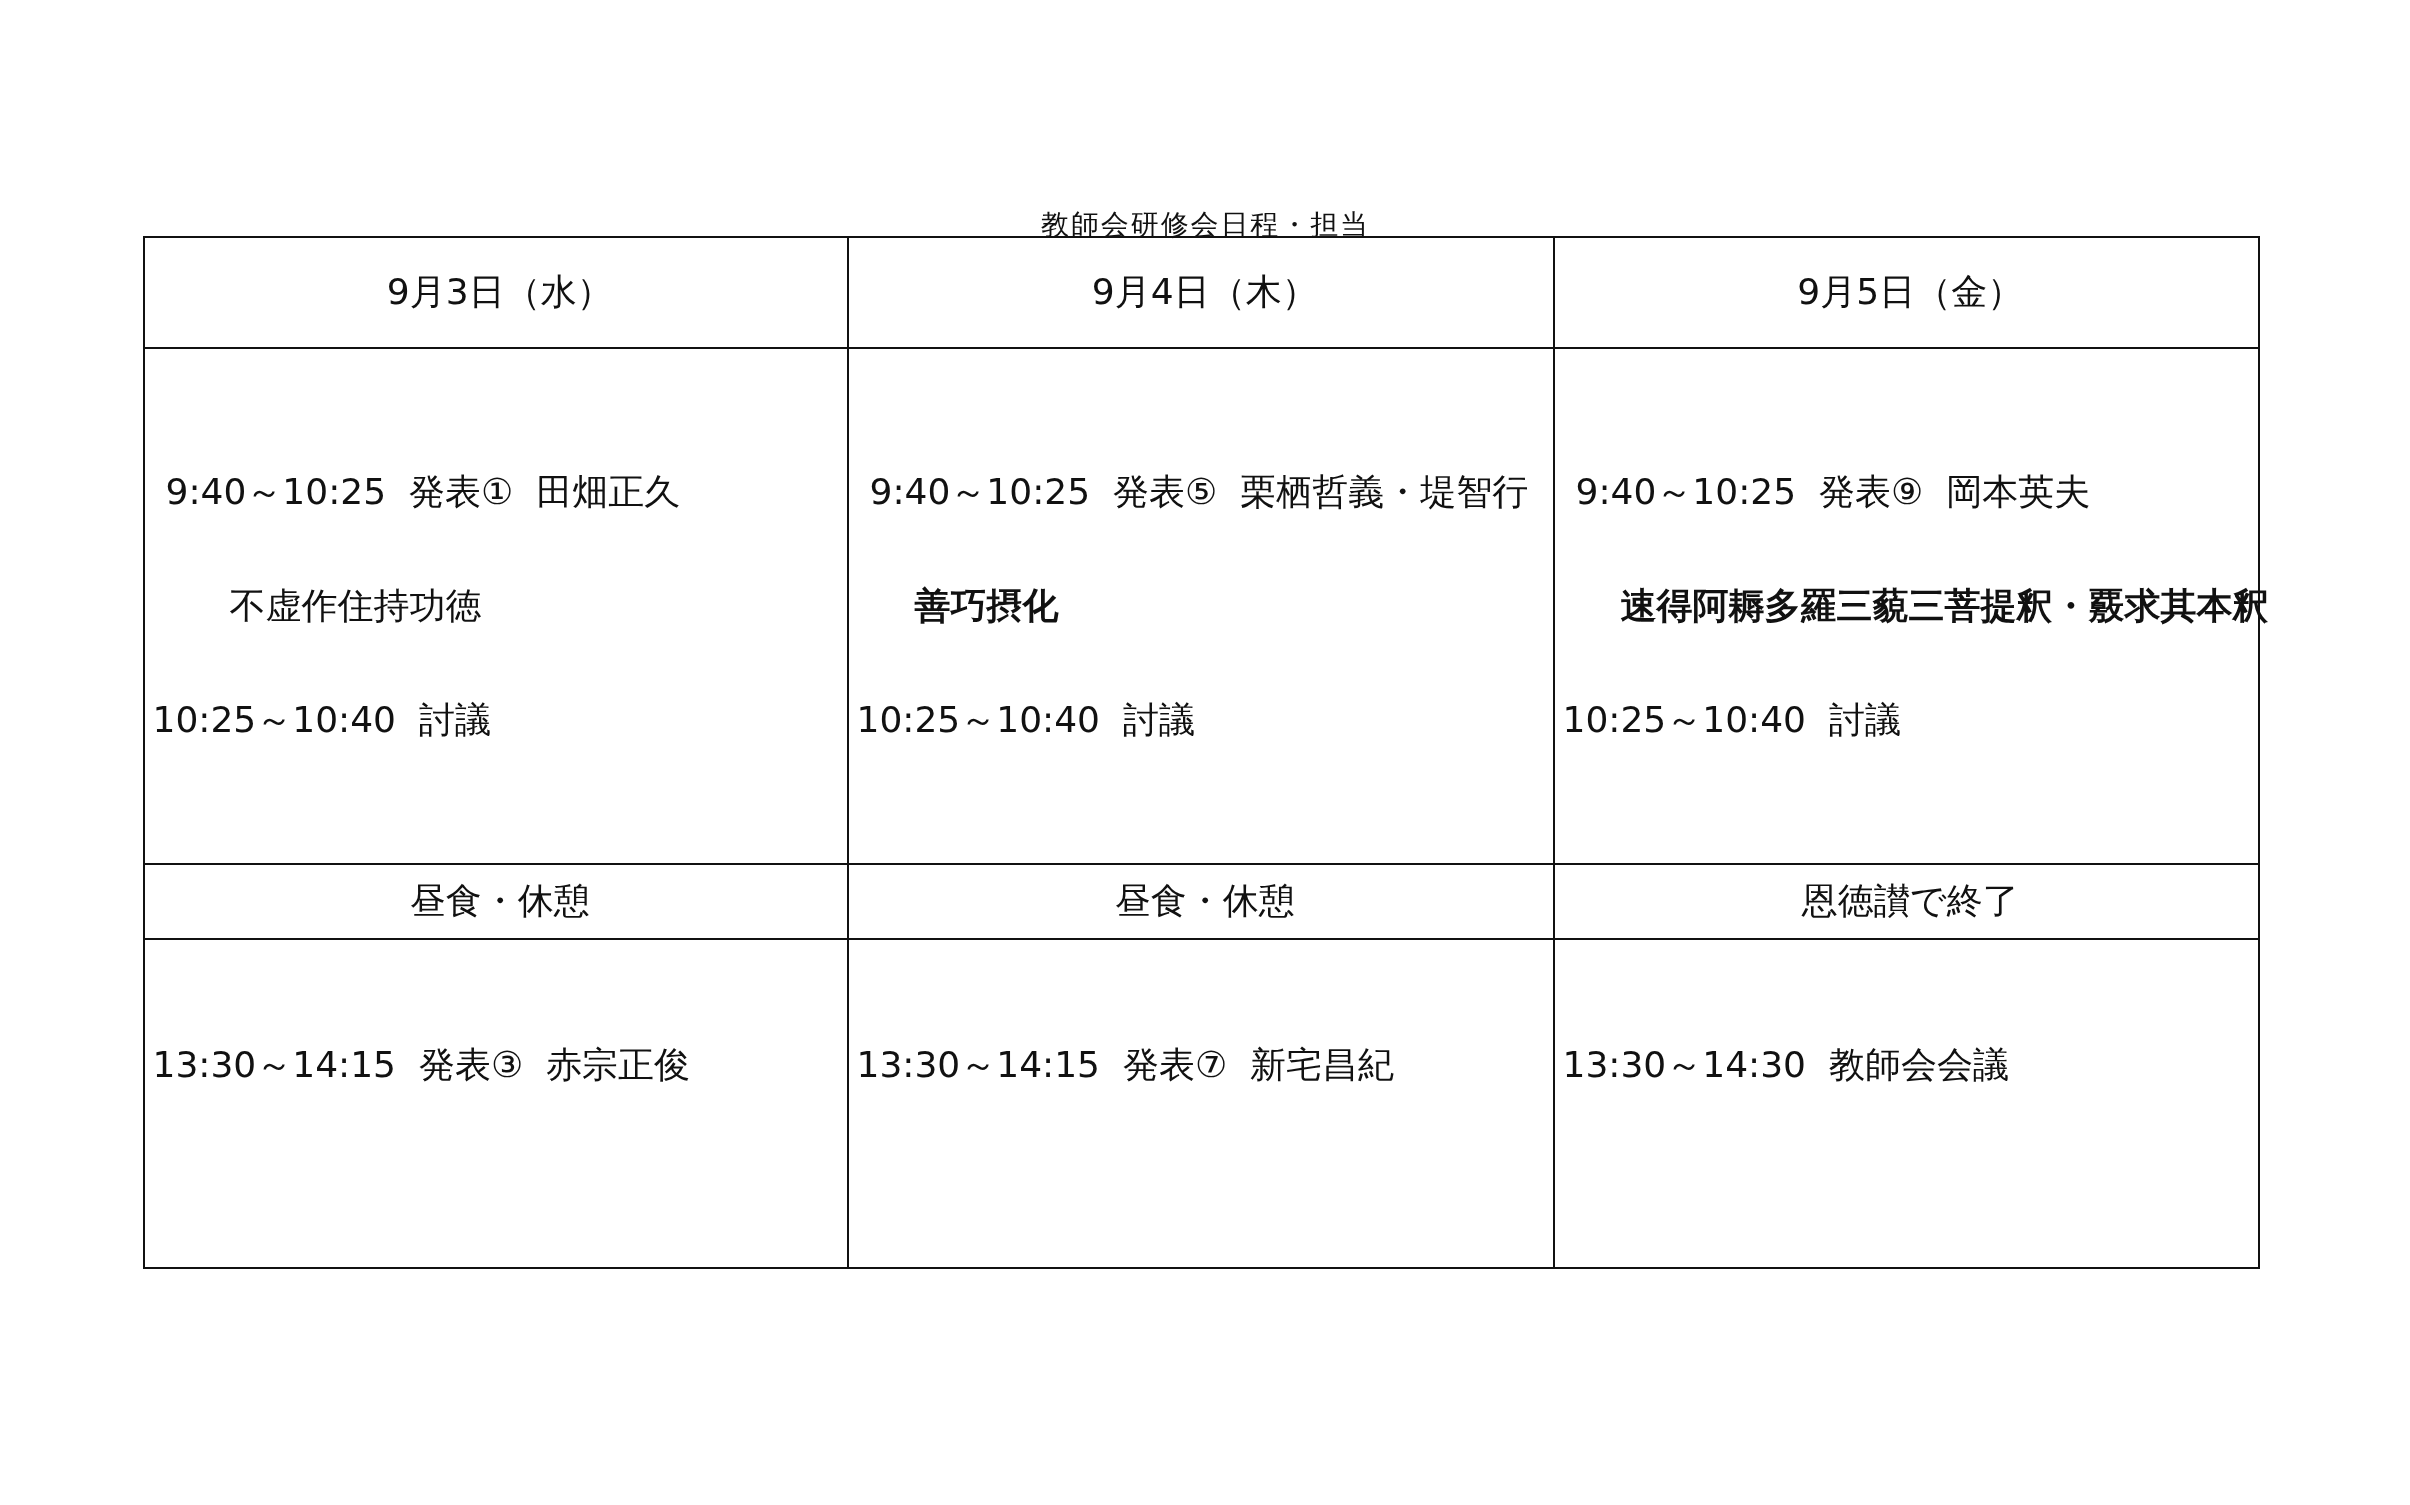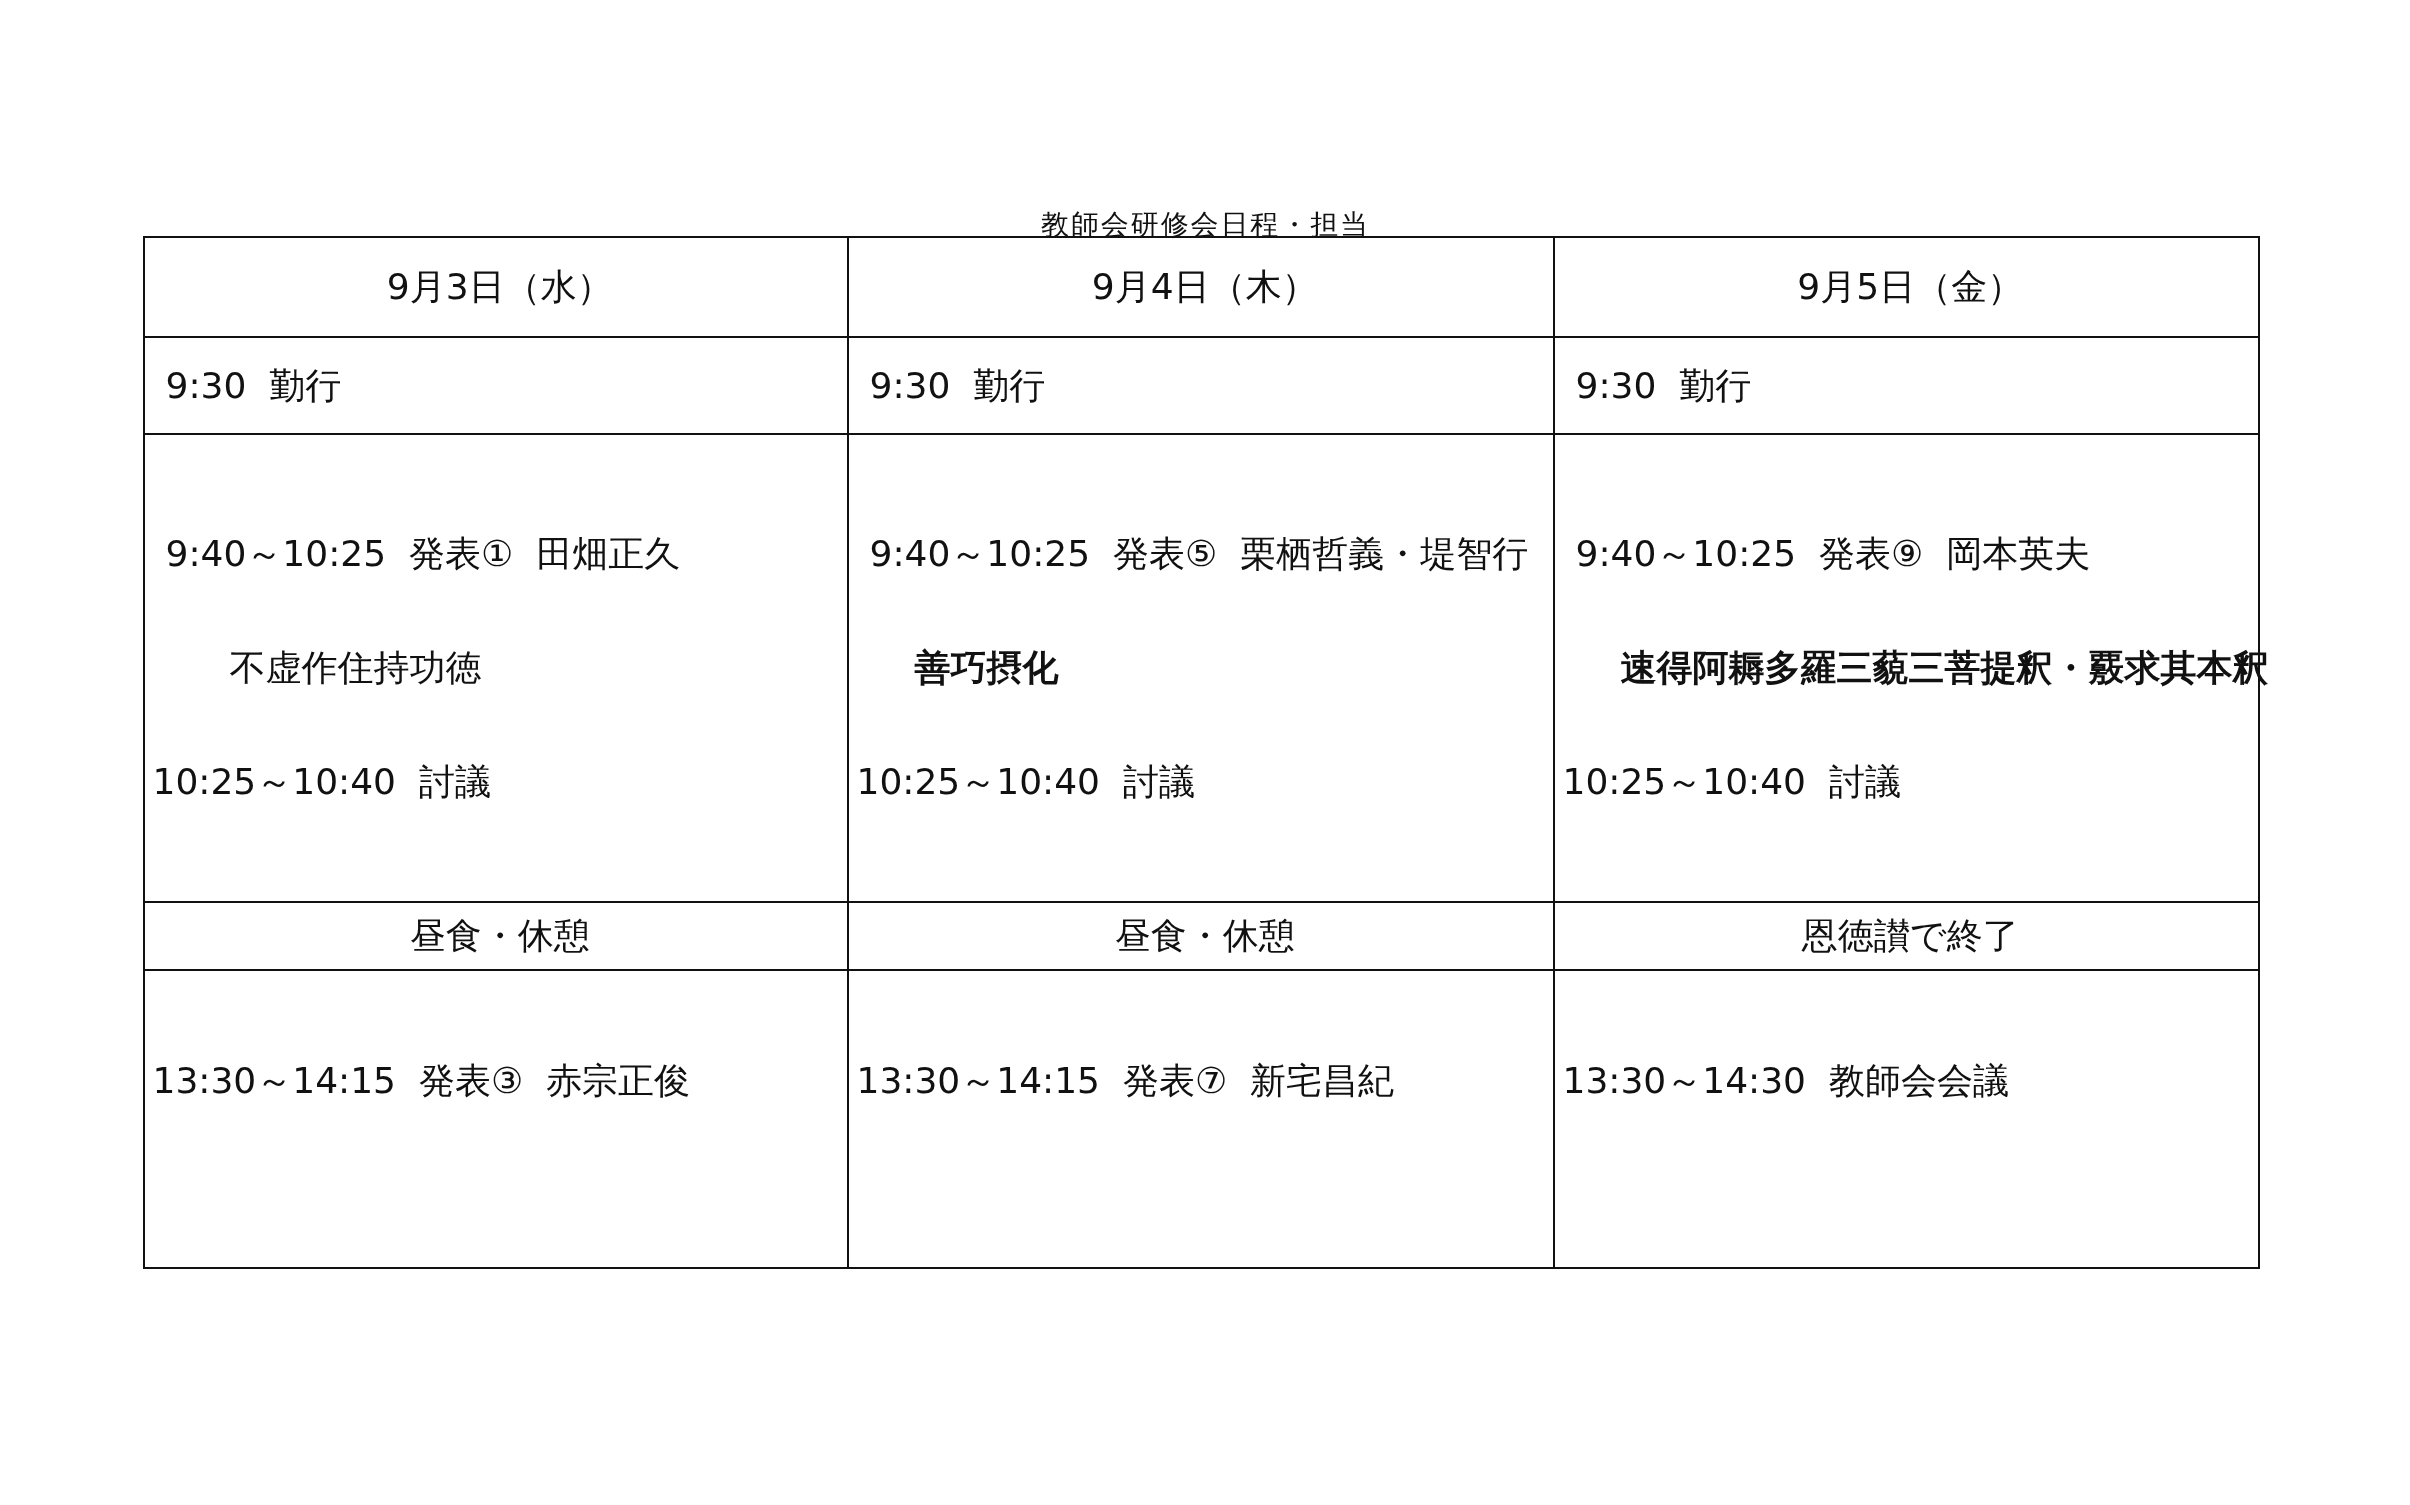--- a/index.html
+++ b/index.html
@@ -27,25 +27,20 @@
   <colgroup>
       <col style="width:704px">
       <col style="width:706px">
       <col style="width:705px">
     </colgroup>
   <tbody>
       <tr style="height:90px">
     <td class="center">9月3日（水）</td>
     <td class="center">9月4日（木）</td>
     <td class="center">9月5日（金）</td>
-  </tr>
-  <tr style="height:87px">
-    <td><span class="line indent1">9:30  勤行</span></td>
-    <td><span class="line indent1">9:30  勤行</span></td>
-    <td><span class="line indent1">9:30  勤行</span></td>
   </tr>
   <tr style="height:180px">
     <td>
       <span class="line indent1">9:40～10:25  発表①  田畑正久</span>
       <span class="line indent-c1">不虚作住持功徳</span>
       <span class="line">10:25～10:40  討議</span>
     </td>
     <td>
       <span class="line indent1">9:40～10:25  発表⑤  栗栖哲義・堤智行</span>
       <span class="line indent-c2">善巧摂化</span>

